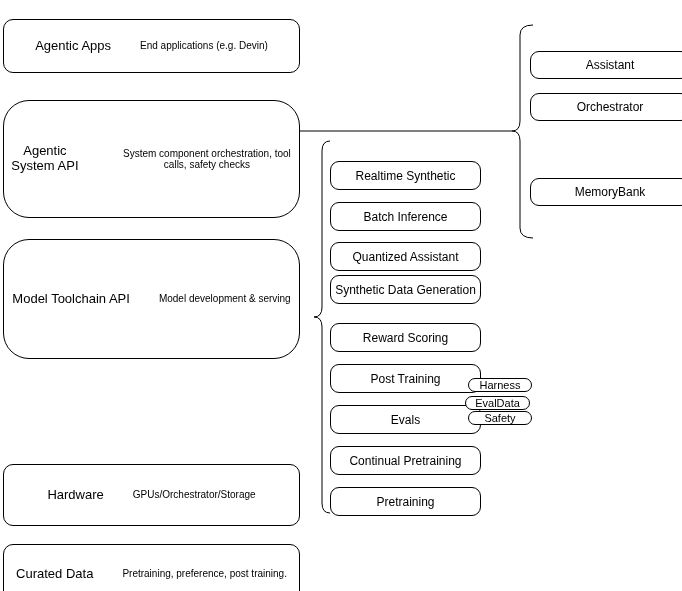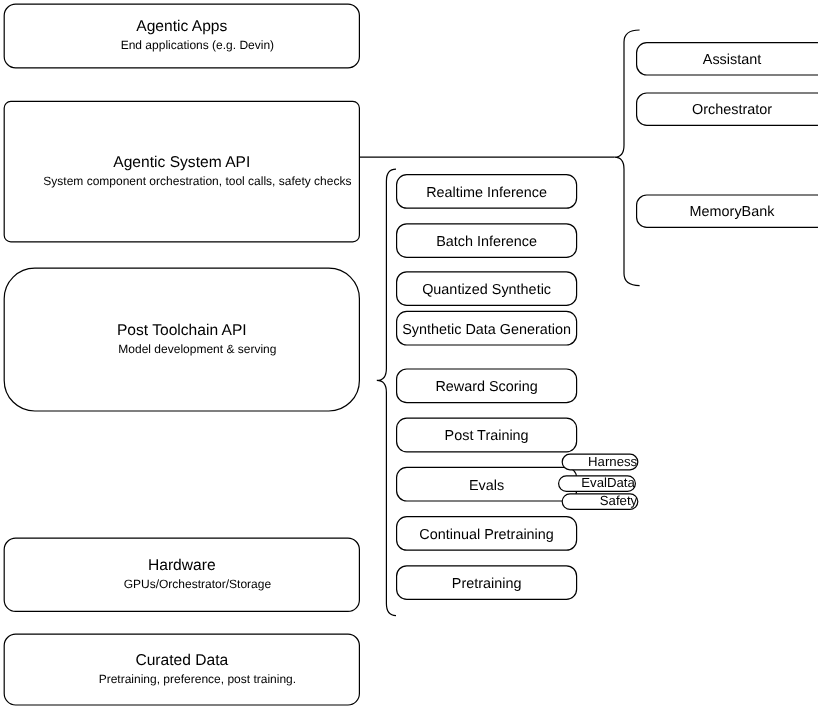--- a/index.html
+++ b/index.html
@@ -1,70 +1,70 @@
 <!DOCTYPE html>
 <html><head>
 <meta charset="utf-8">
 <style>
   html,body{margin:0;padding:0;background:#ffffff;}
   .canvas{position:relative;width:682px;height:591px;background:#ffffff;
           font-family:"Liberation Sans",sans-serif;color:#000;overflow:hidden;}
   .links{position:absolute;left:0;top:0;width:682px;height:591px;}
   .node{position:absolute;box-sizing:border-box;border:1px solid #000;background:#fff;
-        display:flex;flex-direction:column;align-items:center;justify-content:center;
-        text-align:center;}
+        display:flex;flex-direction:row;align-items:center;justify-content:center;
+        text-align:center;margin-top:16px;}
   .lbox{left:3px;width:297px;gap:3px;}
   .t{font-size:13px;line-height:1.15;}
   .s{font-size:10px;line-height:1.15;padding-left:26px;}
   .mbox{left:330px;width:151px;height:29px;border-radius:9px;font-size:12px;}
   .rbox{left:530px;width:160px;height:28px;border-radius:9px;font-size:12px;}
   .tag{position:absolute;box-sizing:border-box;border:1px solid #000;background:#fff;
        border-radius:8px;font-size:11px;line-height:1;display:flex;align-items:center;
-       justify-content:flex-end;}
+       justify-content:center;}
 </style>
 </head>
 <body>
 
 <div class="canvas">
 
   <svg class="links" viewBox="0 0 682 591" fill="none" stroke="#000" stroke-width="1">
     <path d="M300 131 L512 131"></path>
     <path d="M533 25 Q520 25 520 35 L520 121 Q520 131 512 131 Q520 131 520 141 L520 228 Q520 238 533 238"></path>
     <path d="M330 141 Q322 141 322 151 L322 307 Q322 317 314 317 Q322 317 322 327 L322 503 Q322 513 330 513"></path>
   </svg>
 
   <div class="node lbox" style="top:3px;height:54px;border-radius:10px">
     <div class="t">Agentic Apps</div>
     <div class="s">End applications (e.g. Devin)</div>
   </div>
-  <div class="node lbox" style="top:84px;height:118px;border-radius:6px">
+  <div class="node lbox" style="top:84px;height:118px;border-radius:26px">
     <div class="t">Agentic System API</div>
     <div class="s">System component orchestration, tool calls, safety checks</div>
   </div>
   <div class="node lbox" style="top:223px;height:120px;border-radius:26px">
-    <div class="t">Post Toolchain API</div>
+    <div class="t">Model Toolchain API</div>
     <div class="s">Model development &amp; serving</div>
   </div>
   <div class="node lbox" style="top:448px;height:62px;border-radius:10px">
     <div class="t">Hardware</div>
     <div class="s">GPUs/Orchestrator/Storage</div>
   </div>
   <div class="node lbox" style="top:528px;height:60px;border-radius:10px">
     <div class="t">Curated Data</div>
     <div class="s">Pretraining, preference, post training.</div>
   </div>
 
   <div class="node mbox" style="top:145px">
-    <span>Realtime Inference</span>
+    <span>Realtime Synthetic</span>
   </div>
   <div class="node mbox" style="top:186px">
     <span>Batch Inference</span>
   </div>
   <div class="node mbox" style="top:226px">
-    <span>Quantized Synthetic</span>
+    <span>Quantized Assistant</span>
   </div>
   <div class="node mbox" style="top:259px">
     <span>Synthetic Data Generation</span>
   </div>
   <div class="node mbox" style="top:307px">
     <span>Reward Scoring</span>
   </div>
   <div class="node mbox" style="top:348px">
     <span>Post Training</span>
   </div>

